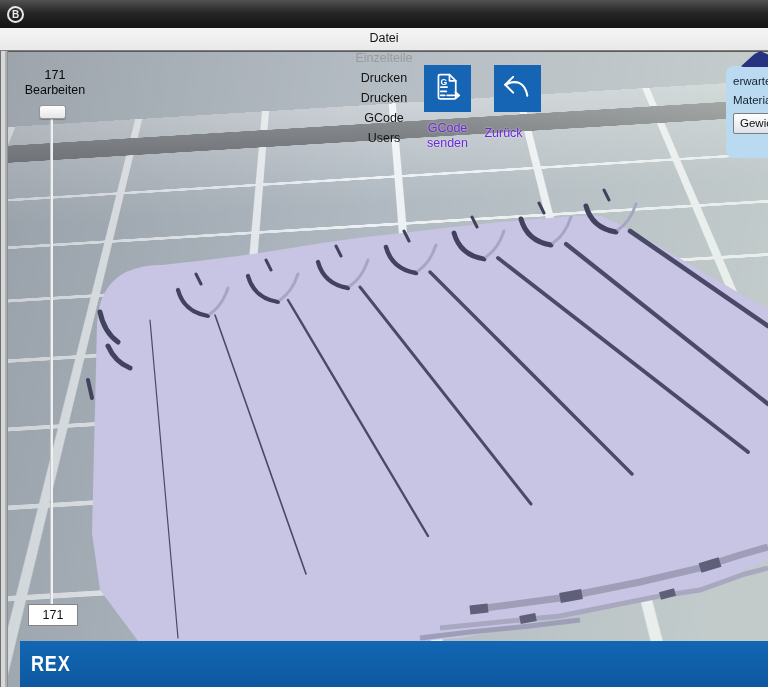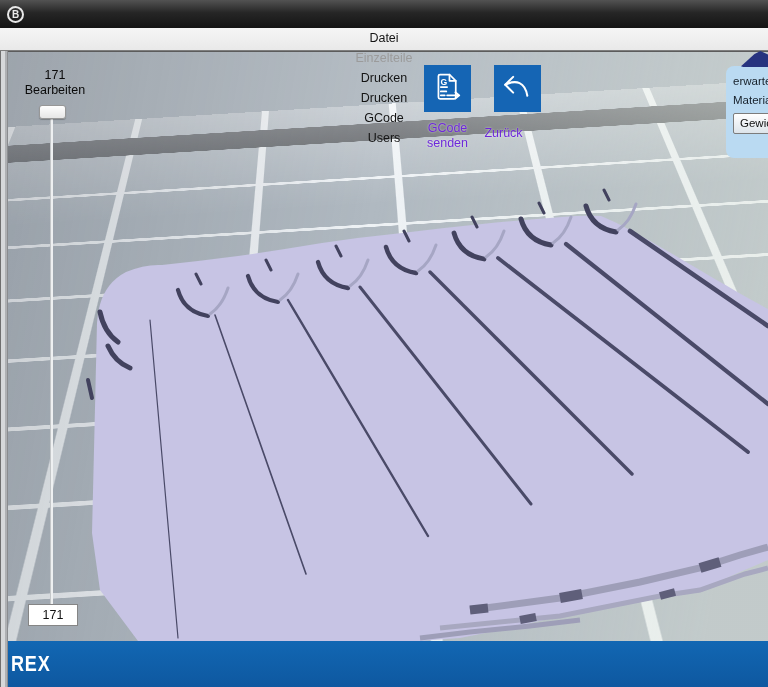--- a/index.html
+++ b/index.html
@@ -71,21 +71,21 @@
   .info-panel { position:absolute; left:726px; top:66px; width:120px; height:92px; z-index:20;
     background:#badaf2; border-radius:8px 0 0 8px; padding:9px 0 0 7px; font-size:11.5px; color:#16202a; }
   .info-line { margin-bottom:7px; white-space:nowrap; }
   .weight-btn { display:inline-block; padding:3px 8px 4px 6px; font-size:11.5px; color:#111;
     background:linear-gradient(#ffffff,#dde4ea); border:1px solid #7c7c7c; border-radius:2px;
     white-space:nowrap; cursor:pointer; }
   .corner-wedge { position:absolute; left:741px; top:51px; width:27px; height:16px; z-index:21;
     background:#27337f; clip-path:polygon(0 95%, 50% 18%, 72% 0, 100% 22%, 100% 100%, 8% 100%); }
 
   
-  .statusbar { position:absolute; left:0; right:0; top:641px; height:46px; z-index:30;
+  .statusbar { position:absolute; left:20px; right:0; top:641px; height:46px; z-index:30;
     background:linear-gradient(#1267b3,#0e58a0); display:flex; align-items:center; padding-left:11px; }
   .rex-brand { color:#fff; font-size:22px; font-weight:bold; letter-spacing:1px;
     transform:scaleX(.82); transform-origin:left center; }
 </style>
 </head>
 <body>
 
 <div class="viewport">
   <div class="tilt">
     <div class="persp">

